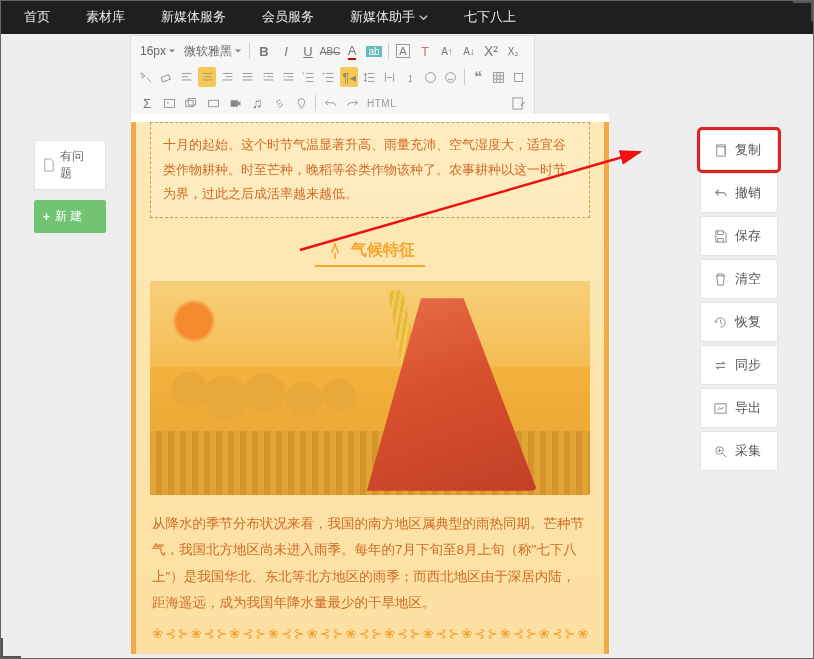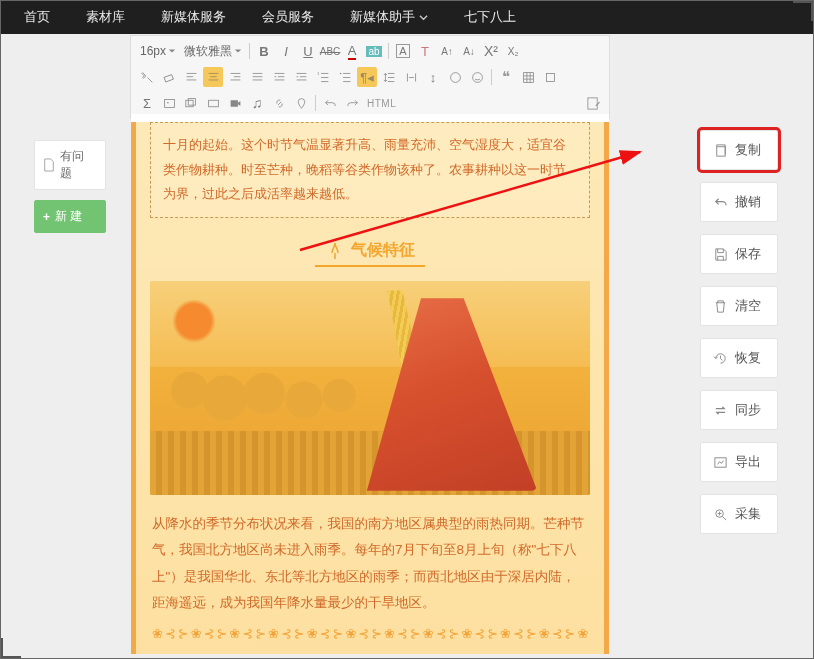--- a/index.html
+++ b/index.html
@@ -2,36 +2,36 @@
 <html><head>
 <meta charset="utf-8">
 <style>
   * { box-sizing: border-box; margin: 0; padding: 0; }
   body { font-family: "Microsoft YaHei", Arial, sans-serif; background: #eeeeee; width: 814px; height: 659px; overflow: hidden; position: relative; }
   
   .topbar { background: #1f1f1f; height: 34px; display: flex; align-items: center; padding: 4px 6px; }
   .topbar .nav-item { color: #eaeaea; font-size: 13px; padding: 0 18px; height: 34px; display: flex; align-items: center; cursor: pointer; }
   .topbar .nav-item svg { margin-left: 4px; }
   
-  .toolbar { background: #f6f6f6; border: 1px solid #ddd; padding: 2px 6px; margin: 1px 0 0 130px; width: 480px; }
+  .toolbar { background: #f6f6f6; border: 1px solid #ddd; padding: 2px 6px; margin: 1px 0 0 130px; width: 405px; }
   .toolbar-row { display: flex; align-items: center; height: 26px; gap: 2px; }
   .tb { width: 20px; height: 20px; display: flex; align-items: center; justify-content: center; color: #777; font-size: 13px; cursor: pointer; border-radius: 2px; }
   .tb.sel { background: #f6c85a; }
   .tb.sel2 { background: #f6c85a; }
   .tb-sep { width: 1px; height: 16px; background: #ccc; margin: 0 2px; }
   .tb-text { font-size: 12px; color: #666; padding: 0 3px; cursor: pointer; display: flex; align-items: center; }
   .tb-text svg { margin-left: 2px; }
   .tb-html { font-size: 10px; color: #999; letter-spacing: 0.5px; }
 
   .left-panel { position: absolute; left: 34px; top: 140px; display: flex; flex-direction: column; gap: 10px; }
   .left-btn { background: #fff; border: 1px solid #e3e3e3; color: #666; font-size: 12px; padding: 7px 10px 7px 8px; display: flex; align-items: center; width: 72px; border-radius: 2px; cursor: pointer; }
   .left-btn.grn { background: #72c472; color: #fff; border-color: #72c472; }
   .left-btn svg, .left-btn .ic { margin-right: 5px; flex-shrink: 0; }
 
-  .right-panel { position: absolute; right: 36px; top: 130px; display: flex; flex-direction: column; gap: 12px; }
+  .right-panel { position: absolute; right: 36px; top: 130px; display: flex; flex-direction: column; gap: 3px; }
   .right-btn { background: #fff; border: 1px solid #e3e3e3; color: #555; font-size: 13px; padding: 10px 14px 10px 12px; display: flex; align-items: center; width: 78px; border-radius: 2px; cursor: pointer; }
   .right-btn.hl { outline: 3px solid #dd2222; }
   .right-btn svg { margin-right: 7px; flex-shrink: 0; }
 
   .canvas-wrap { position: absolute; left: 131px; top: 114px; width: 478px; height: 540px; overflow: hidden; background: #fff; }
   .article { background: linear-gradient(#fde9b8,#fde0a0); padding: 0; border-left: 5px solid #f4a948; border-right: 5px solid #f4a948; min-height: 100%; }
   .text-block { margin: 8px 14px; padding: 10px 12px; border: 1px dashed #c99a56; background: rgba(255,236,196,0.55); color: #d06a2a; font-size: 13px; line-height: 1.9; }
   .heading { text-align: center; margin: 22px 0 14px; }
   .heading .ribbon { display: inline-flex; align-items: center; border-bottom: 2px solid #f4a52b; padding: 0 10px 4px; color: #f4a52b; font-weight: bold; font-size: 16px; }
   .heading svg { margin-right: 6px; }

